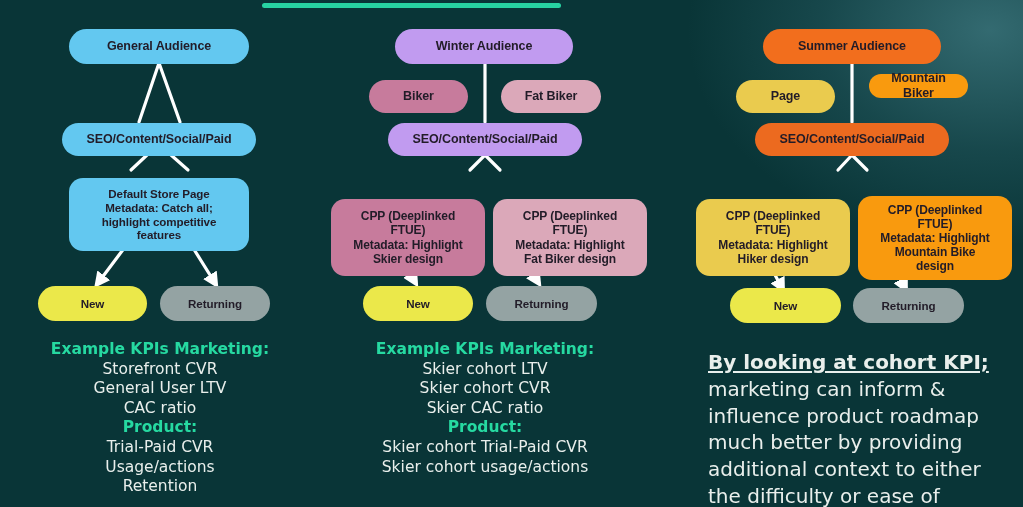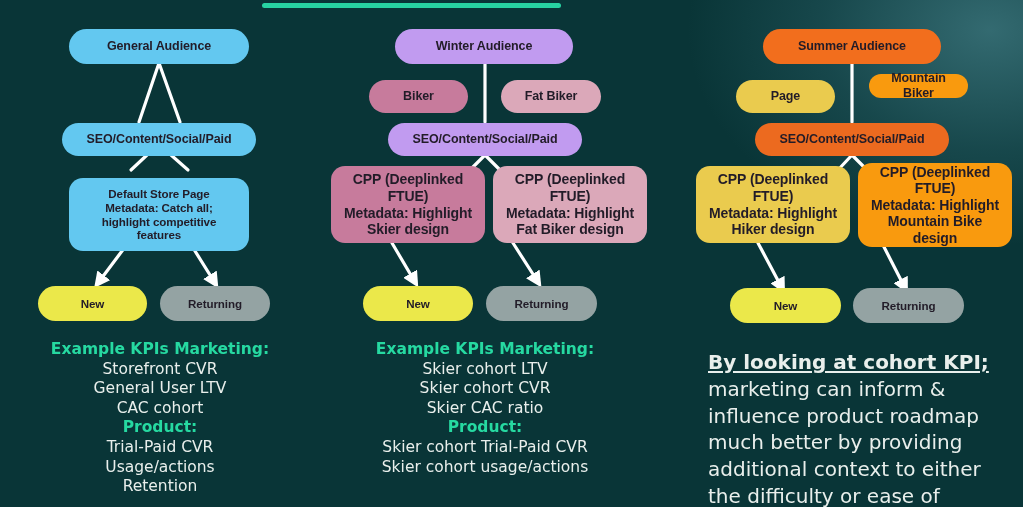--- a/index.html
+++ b/index.html
@@ -23,21 +23,21 @@
     position:absolute;box-sizing:border-box;
     display:flex;align-items:center;justify-content:center;text-align:left;
     color:#221c28;font-weight:700;line-height:1.18;
     letter-spacing:-0.1px;
     z-index:3;
   }
   .pill{border-radius:999px;}
   .rbox{border-radius:14px;}
   .f13{font-size:12.5px;}
   .f12{font-size:11.6px;}
-  .f11{font-size:14px;}
+  .f11{font-size:12px;margin-top:33px;}
 
   
   #wires{position:absolute;left:0;top:0;width:1023px;height:507px;z-index:2;}
 
   
   .kpi{
     position:absolute;text-align:center;z-index:3;
     font-size:15.5px;line-height:1.265;color:#E9EFEC;
     font-family:"DejaVu Sans", sans-serif;
   }
@@ -109,21 +109,21 @@
     <span>New</span>
   </div>
   <div class="node pill f12" style="left:160px;top:286px;width:110px;height:35px;background:#94A3A3;">
     <span>Returning</span>
   </div>
 
   <div class="kpi" style="left:20px;top:340px;width:280px;">
     <div class="hd">Example KPIs Marketing:</div>
     <div>Storefront CVR</div>
     <div>General User LTV</div>
-    <div>CAC cohort</div>
+    <div>CAC ratio</div>
     <div class="hd">Product:</div>
     <div>Trial-Paid CVR</div>
     <div>Usage/actions</div>
     <div>Retention</div>
   </div>
 
   <div class="node pill f13" style="left:395px;top:29px;width:178px;height:35px;background:#C19BF0;">
     <span>Winter Audience</span>
   </div>
 

